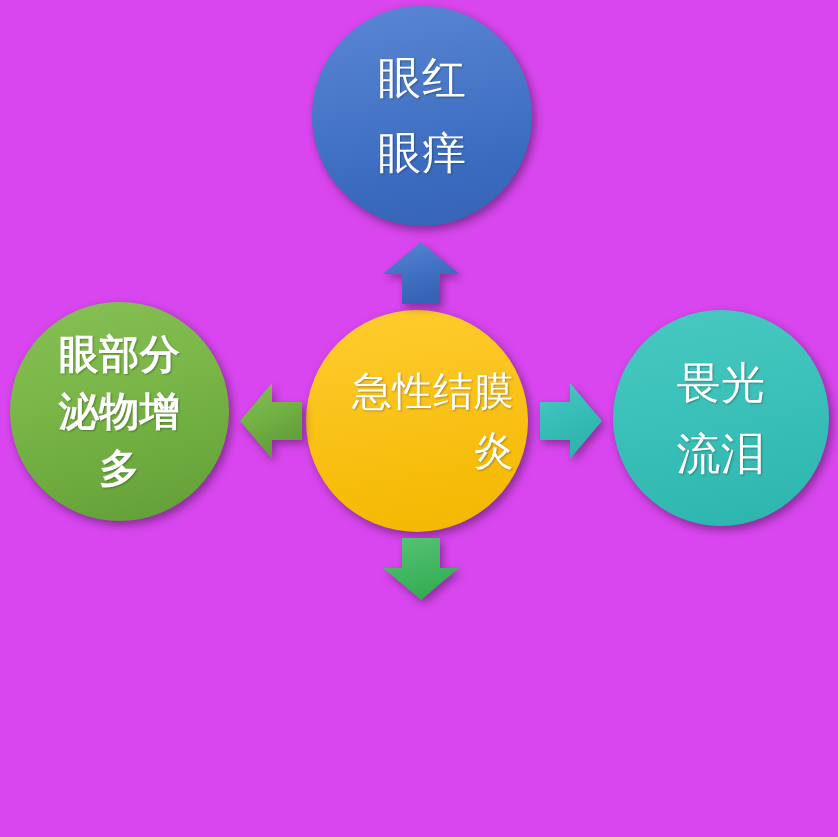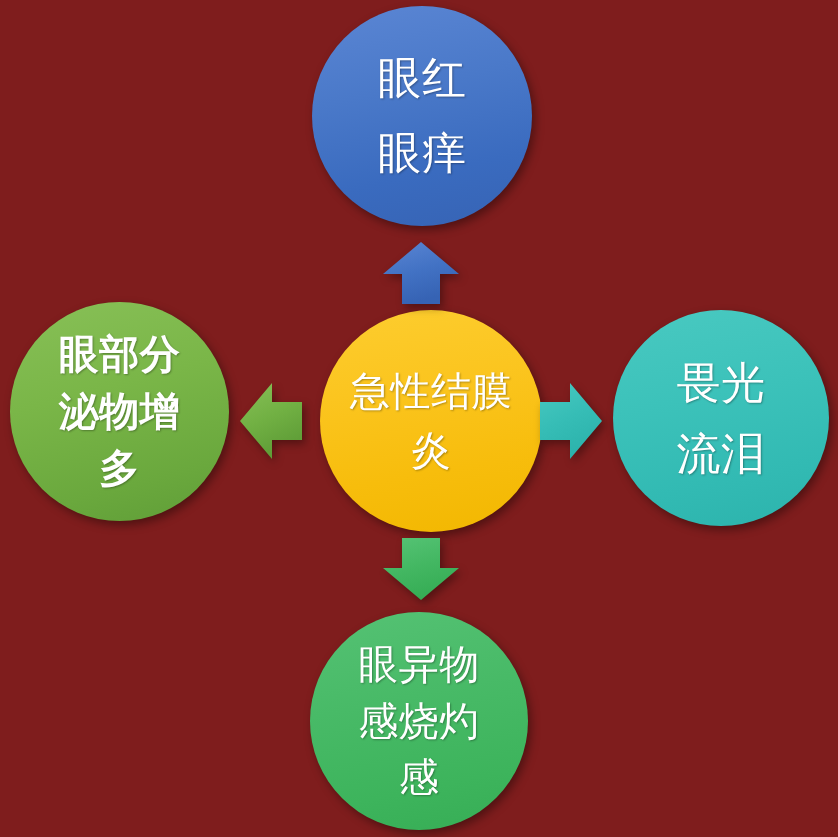--- a/index.html
+++ b/index.html
@@ -10,21 +10,21 @@
   body {
     width: 838px;
     height: 837px;
     font-family: "DejaVu Serif", "Liberation Serif", serif;
     overflow: hidden;
   }
   #stage {
     position: relative;
     width: 838px;
     height: 837px;
-    background: #7f1d1d;
+    background: #d946ef;
   }
 
   
   .node {
     position: absolute;
     border-radius: 50%;
     display: flex;
     align-items: center;
     justify-content: center;
     text-align: center;
@@ -54,23 +54,24 @@
   #node-left {
     left: 10px; top: 302px;
     width: 219px; height: 219px;
     background: linear-gradient(165deg, #88c057 0%, #7ab648 40%, #6aa83d 78%, #5f9d37 100%);
     font-weight: bold;
   }
   #node-left .label { font-size: 40px; line-height: 1.42; }
 
   
   #node-center {
-    left: 320px; top: 310px;
+    left: 306px; top: 310px;
     width: 222px; height: 222px;
     background: linear-gradient(170deg, #fdcd2f 0%, #fbc51f 35%, #f7bd0c 70%, #f2b700 100%);
+    text-align: right;
   }
   #node-center .label { font-size: 40px; line-height: 1.48; }
 
   
   #node-right {
     left: 613px; top: 310px;
     width: 216px; height: 216px;
     background: linear-gradient(168deg, #49c9c1 0%, #3cc2ba 40%, #32bab3 75%, #2cb3ac 100%);
   }
   #node-right .label { font-size: 44px; line-height: 1.62; }
@@ -113,25 +114,20 @@
 
   <div class="node" id="node-center">
     <span class="label">急性结膜炎</span>
   </div>
 
   <div class="node" id="node-right">
     <span class="label">畏光
 流泪</span>
   </div>
 
-  <div class="node" id="node-bottom">
-    <span class="label">眼异物
-感烧灼
-感</span>
-  </div>
 
   <div class="arrow" id="arrow-up">
     <svg viewBox="0 0 76 62" width="76" height="62" aria-hidden="true">
       <defs>
         <linearGradient id="gradUp" x1="0" y1="0" x2="0.35" y2="1">
           <stop offset="0%" stop-color="#5b86d4"></stop>
           <stop offset="55%" stop-color="#4272c4"></stop>
           <stop offset="100%" stop-color="#3663b4"></stop>
         </linearGradient>
       </defs>

